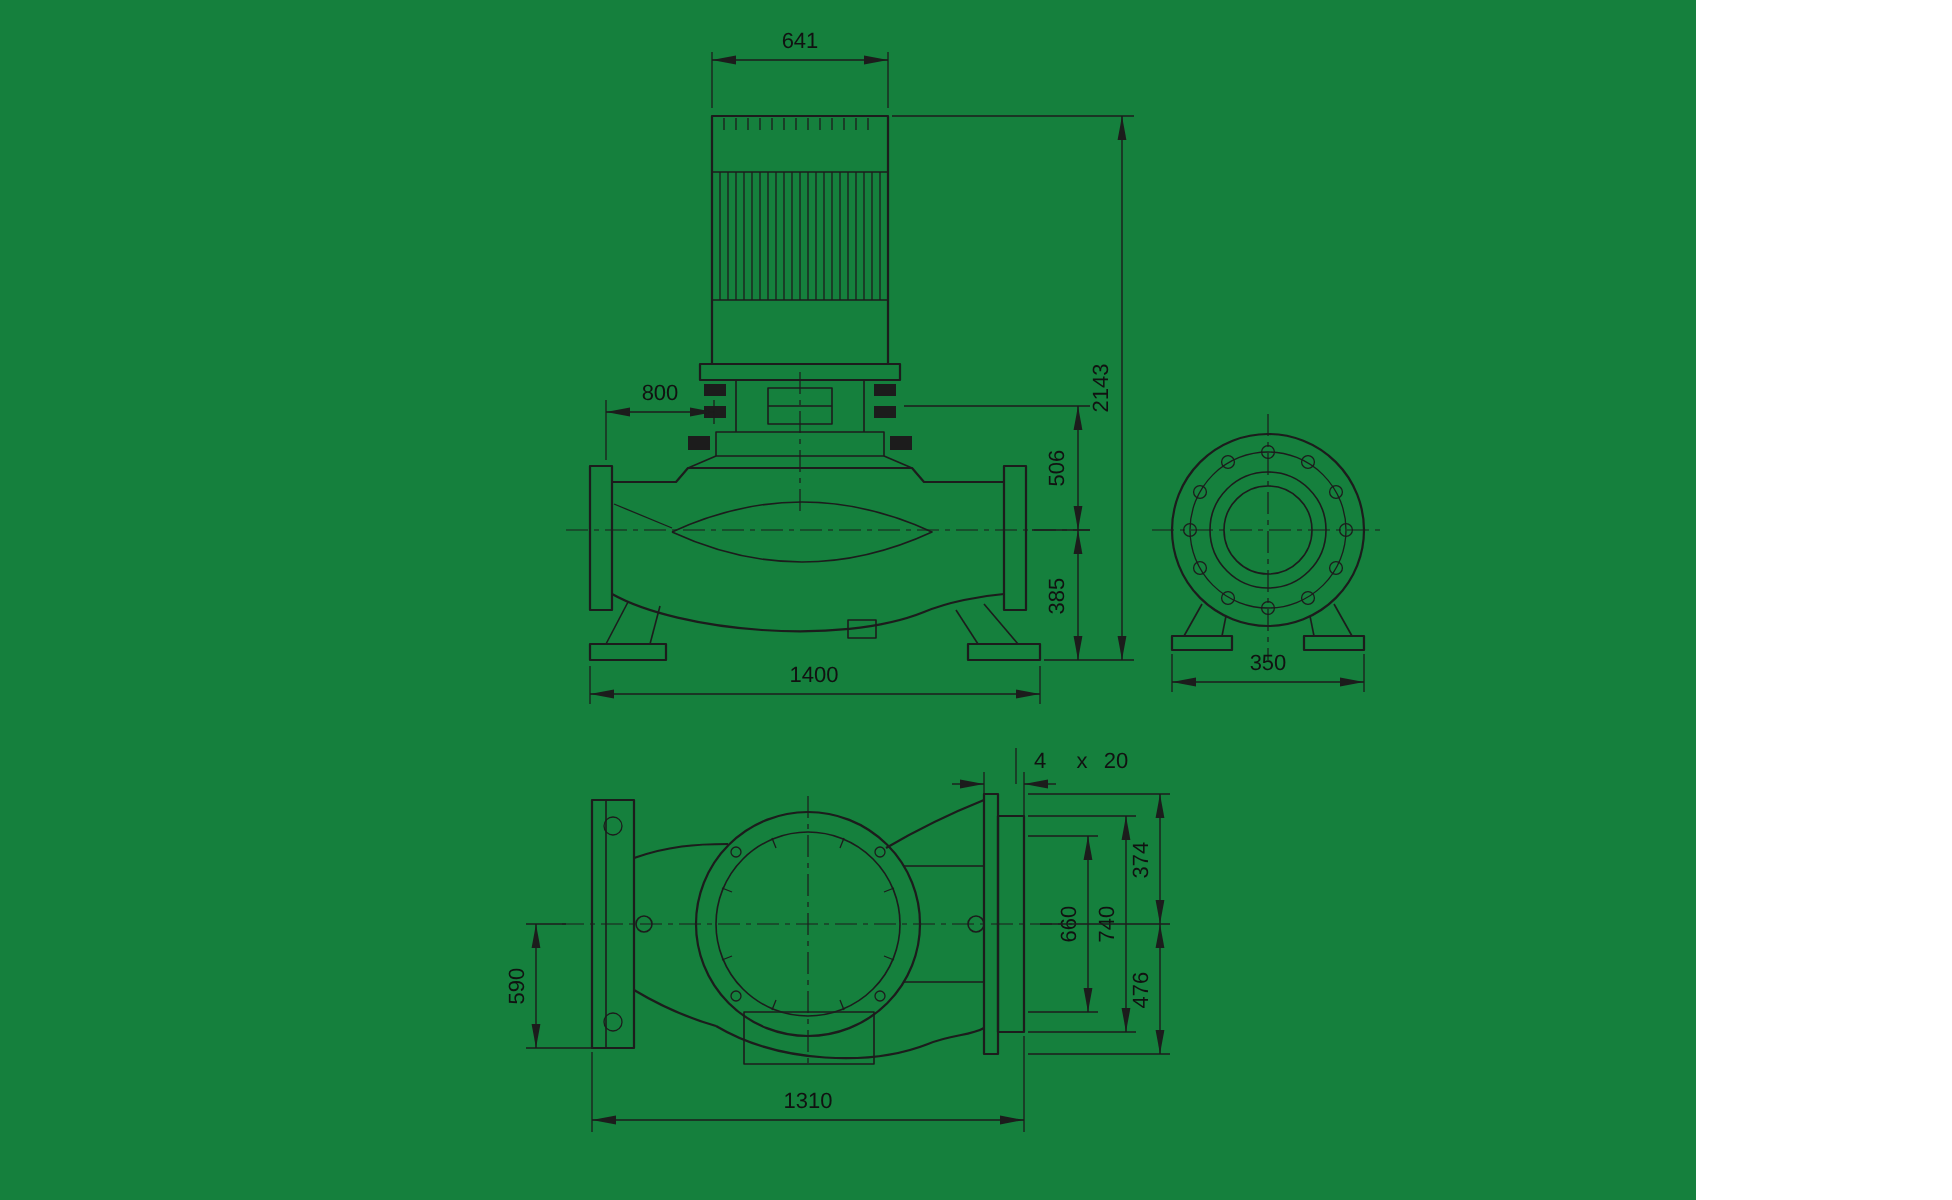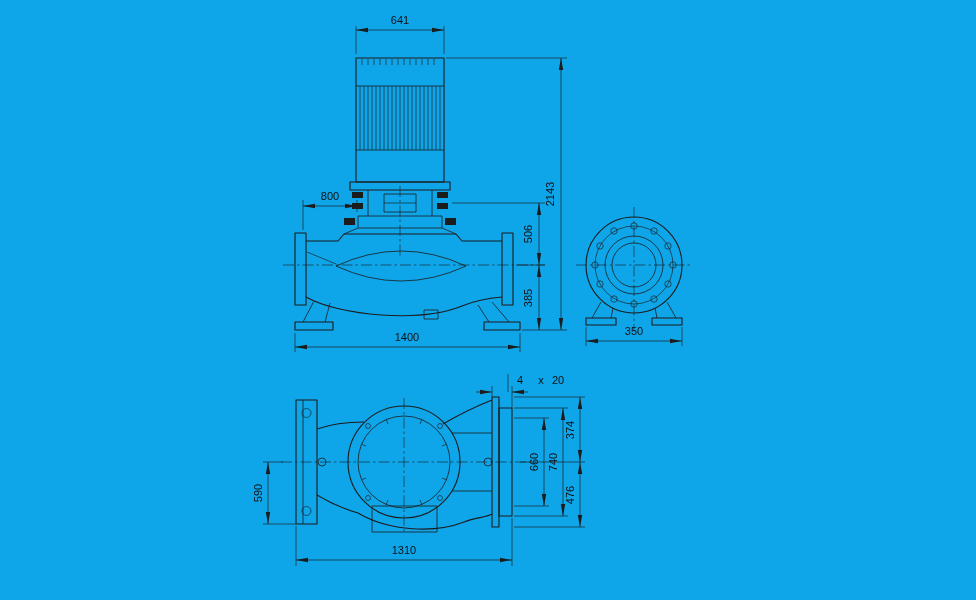--- a/index.html
+++ b/index.html
@@ -1,16 +1,16 @@
 <!DOCTYPE html>
 <html><head>
 <meta charset="utf-8">
 <style>
   html,body{margin:0;padding:0;background:#ffffff;overflow:hidden}
-  .stage{position:relative;width:976px;height:600px;background:#0ea5e9;font-family:"Liberation Sans",sans-serif}
+  .stage{position:relative;width:848px;height:600px;background:#15803d;font-family:"Liberation Sans",sans-serif}
   svg{display:block}
   .o{fill:none;stroke:#1c1c1c;stroke-width:1.1;stroke-linejoin:round}
   .o2{fill:none;stroke:#1c1c1c;stroke-width:0.8;stroke-linejoin:round}
   .thin{fill:none;stroke:#1c1c1c;stroke-width:0.65}
   .dim{fill:none;stroke:#1c1c1c;stroke-width:0.7}
   .cl{fill:none;stroke:#1c1c1c;stroke-width:0.6;stroke-dasharray:11 3 2.5 3}
   .blk{fill:#1c1c1c;stroke:none}
   text.lbl{font-family:"Liberation Sans",sans-serif;font-size:11px;fill:#111;text-anchor:middle}
 </style>
 </head>

